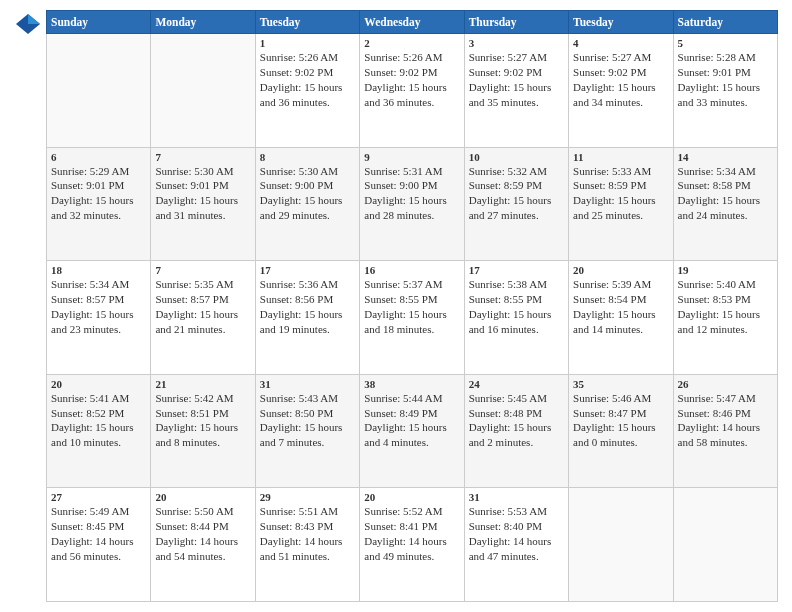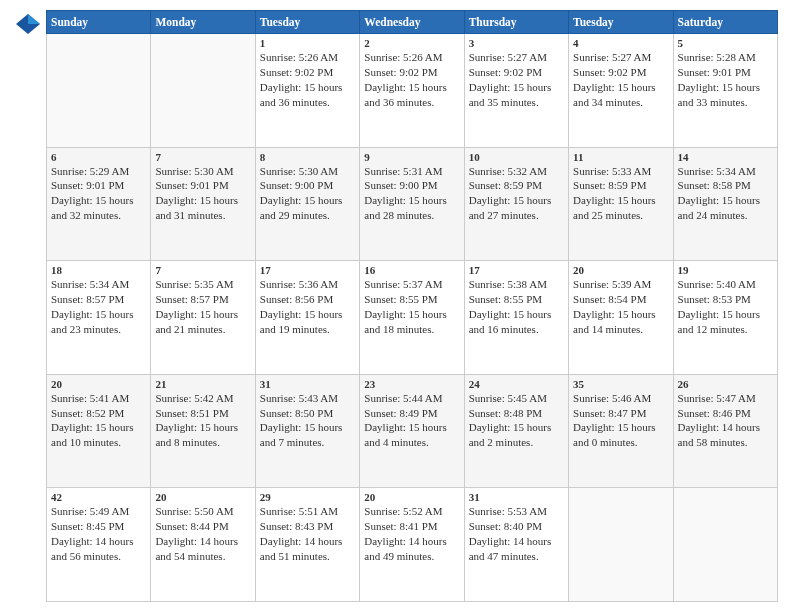--- a/index.html
+++ b/index.html
@@ -228,39 +228,39 @@
           </td>
           <td>
             <span class="day-num">21</span>
             <div class="cell-text">Sunrise: 5:42 AM<br>Sunset: 8:51 PM<br>Daylight: 15 hours and 8 minutes.</div>
           </td>
           <td>
             <span class="day-num">31</span>
             <div class="cell-text">Sunrise: 5:43 AM<br>Sunset: 8:50 PM<br>Daylight: 15 hours and 7 minutes.</div>
           </td>
           <td>
-            <span class="day-num">23</span>
+            <span class="day-num">38</span>
             <div class="cell-text">Sunrise: 5:44 AM<br>Sunset: 8:49 PM<br>Daylight: 15 hours and 4 minutes.</div>
           </td>
           <td>
             <span class="day-num">24</span>
             <div class="cell-text">Sunrise: 5:45 AM<br>Sunset: 8:48 PM<br>Daylight: 15 hours and 2 minutes.</div>
           </td>
           <td>
             <span class="day-num">35</span>
             <div class="cell-text">Sunrise: 5:46 AM<br>Sunset: 8:47 PM<br>Daylight: 15 hours and 0 minutes.</div>
           </td>
           <td>
             <span class="day-num">26</span>
             <div class="cell-text">Sunrise: 5:47 AM<br>Sunset: 8:46 PM<br>Daylight: 14 hours and 58 minutes.</div>
           </td>
         </tr>
         <tr>
           <td>
-            <span class="day-num">42</span>
+            <span class="day-num">27</span>
             <div class="cell-text">Sunrise: 5:49 AM<br>Sunset: 8:45 PM<br>Daylight: 14 hours and 56 minutes.</div>
           </td>
           <td>
             <span class="day-num">20</span>
             <div class="cell-text">Sunrise: 5:50 AM<br>Sunset: 8:44 PM<br>Daylight: 14 hours and 54 minutes.</div>
           </td>
           <td>
             <span class="day-num">29</span>
             <div class="cell-text">Sunrise: 5:51 AM<br>Sunset: 8:43 PM<br>Daylight: 14 hours and 51 minutes.</div>
           </td>

